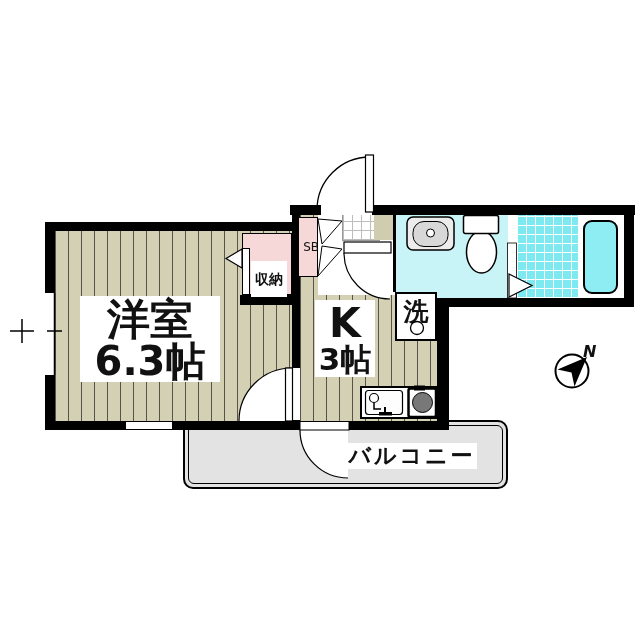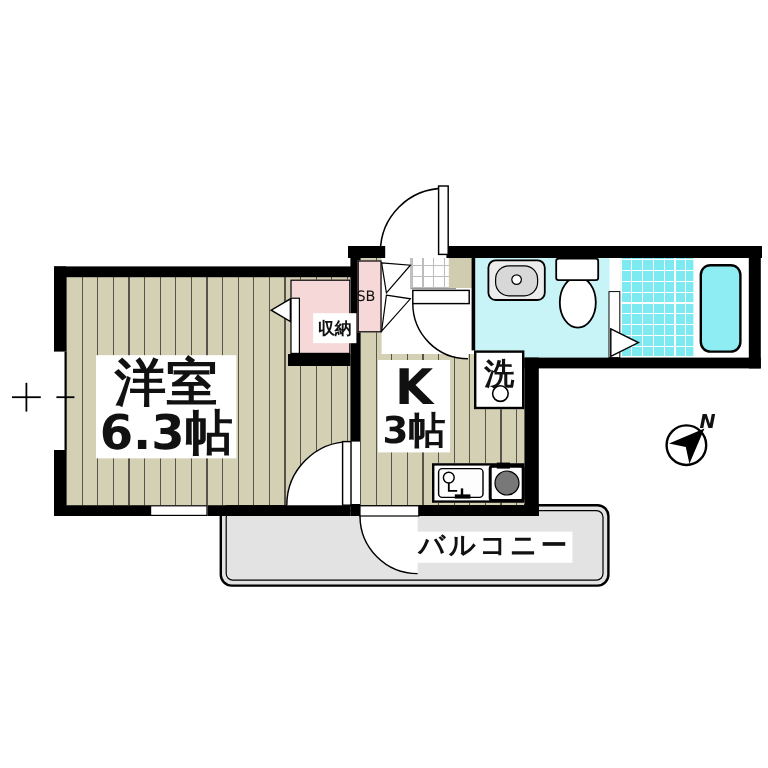--- a/index.html
+++ b/index.html
@@ -55,26 +55,26 @@
   <div class="wall" style="left:437px;top:298px;width:197px;height:9px;"></div>
   <div class="wall" style="left:437px;top:298px;width:12px;height:132px;"></div>
   <div class="wall" style="left:292px;top:421px;width:157px;height:9px;"></div>
   <div class="wall" style="left:240px;top:295px;width:52px;height:10px;"></div>
   <div class="wall" style="left:393px;top:214px;width:3px;height:78px;"></div>
 
   <div class="abs" style="left:321px;top:205px;width:51px;height:10px;background:#fff;"></div>
   <div class="abs" style="left:125px;top:421px;width:48px;height:9px;background:#fff;border:1px solid #000;"></div>
 
   <div class="abs pink" style="left:298px;top:217px;width:20px;height:60px;"></div>
-  <div class="abs" style="left:297px;top:240px;width:22px;text-align:left;font-size:12px;">SB</div>
+  <div class="abs" style="left:297px;top:240px;width:22px;text-align:right;font-size:12px;">SB</div>
   <div class="abs pink" style="left:242px;top:233px;width:50px;height:62px;"></div>
   <div class="abs" style="left:242px;top:248px;width:8px;height:47px;background:#fff;border:1px solid #000;"></div>
-  <div class="abs label-box" style="left:261px;top:261px;width:36px;height:25px;font-size:14px;font-weight:600;">収納</div>
+  <div class="abs label-box" style="left:251px;top:261px;width:36px;height:36px;font-size:14px;font-weight:600;">収納</div>
 
-  <div class="abs label-box" style="left:80px;top:296px;width:117px;height:86px;flex-direction:column;">
+  <div class="abs label-box" style="left:80px;top:296px;width:140px;height:86px;flex-direction:column;">
     <div style="font-size:43px;">洋室</div>
     <div style="font-size:40px;">6.3帖</div>
   </div>
   <div class="abs label-box" style="left:315px;top:300px;width:60px;height:77px;flex-direction:column;">
     <div style="font-size:41px;">K</div>
     <div style="font-size:31px;">3帖</div>
   </div>
   <div class="abs label-box" style="left:347px;top:443px;width:130px;height:26px;font-size:22px;font-weight:600;letter-spacing:3px;">バルコニー</div>
 
   <div class="abs" style="left:583px;top:342px;font-size:16px;font-weight:700;font-style:italic;">N</div>

